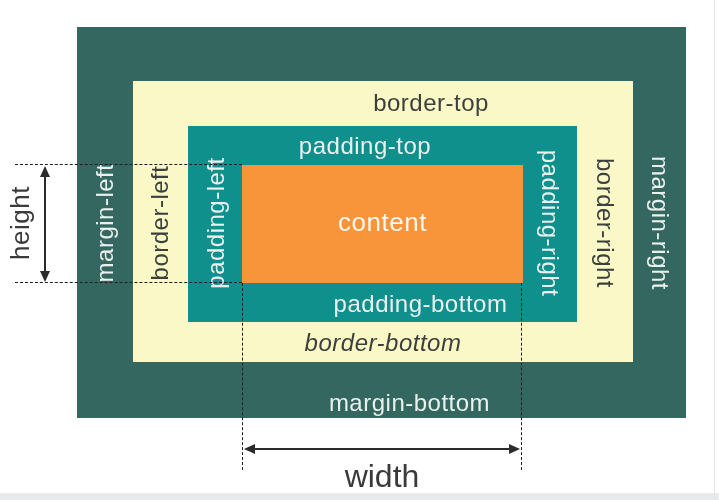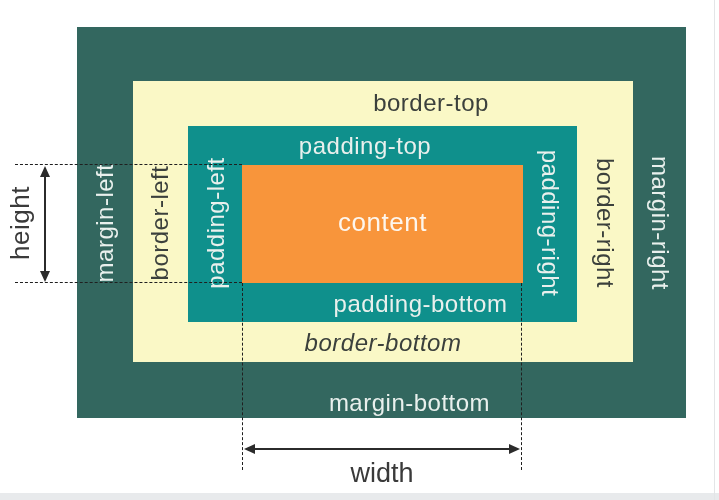--- a/index.html
+++ b/index.html
@@ -52,21 +52,21 @@
   .tri-down{left:45px;top:271px;transform:translateX(-50%);
             border-left:5px solid transparent;border-right:5px solid transparent;border-top:11px solid #2b2b2b;}
   .lbl-height{left:20px;top:223px;font-size:26px;color:#3a3a3a;}
 
   
   .width-line{position:absolute;left:252px;top:448px;width:260px;border-top:2px solid #2b2b2b;}
   .tri-left {left:244px;top:449px;transform:translateY(-50%);
              border-top:5px solid transparent;border-bottom:5px solid transparent;border-right:11px solid #2b2b2b;}
   .tri-right{left:509px;top:449px;transform:translateY(-50%);
              border-top:5px solid transparent;border-bottom:5px solid transparent;border-left:11px solid #2b2b2b;}
-  .lbl-width{position:absolute;left:242px;width:280px;top:458px;text-align:center;font-size:27px;color:#3a3a3a;}
+  .lbl-width{position:absolute;left:242px;width:280px;top:458px;text-align:center;font-size:32px;color:#3a3a3a;}
 
   
   .watermark{position:absolute;left:567px;top:466px;font-size:15px;color:#c7c7c7;letter-spacing:1px;}
   .bottom-strip{position:absolute;left:0;top:493px;width:719px;height:7px;background:#e8eaec;}
   .right-line{position:absolute;left:714px;top:0;width:1px;height:500px;background:#e3e5e7;}
 </style>
 </head>
 <body>
 
 <div class="canvas">

